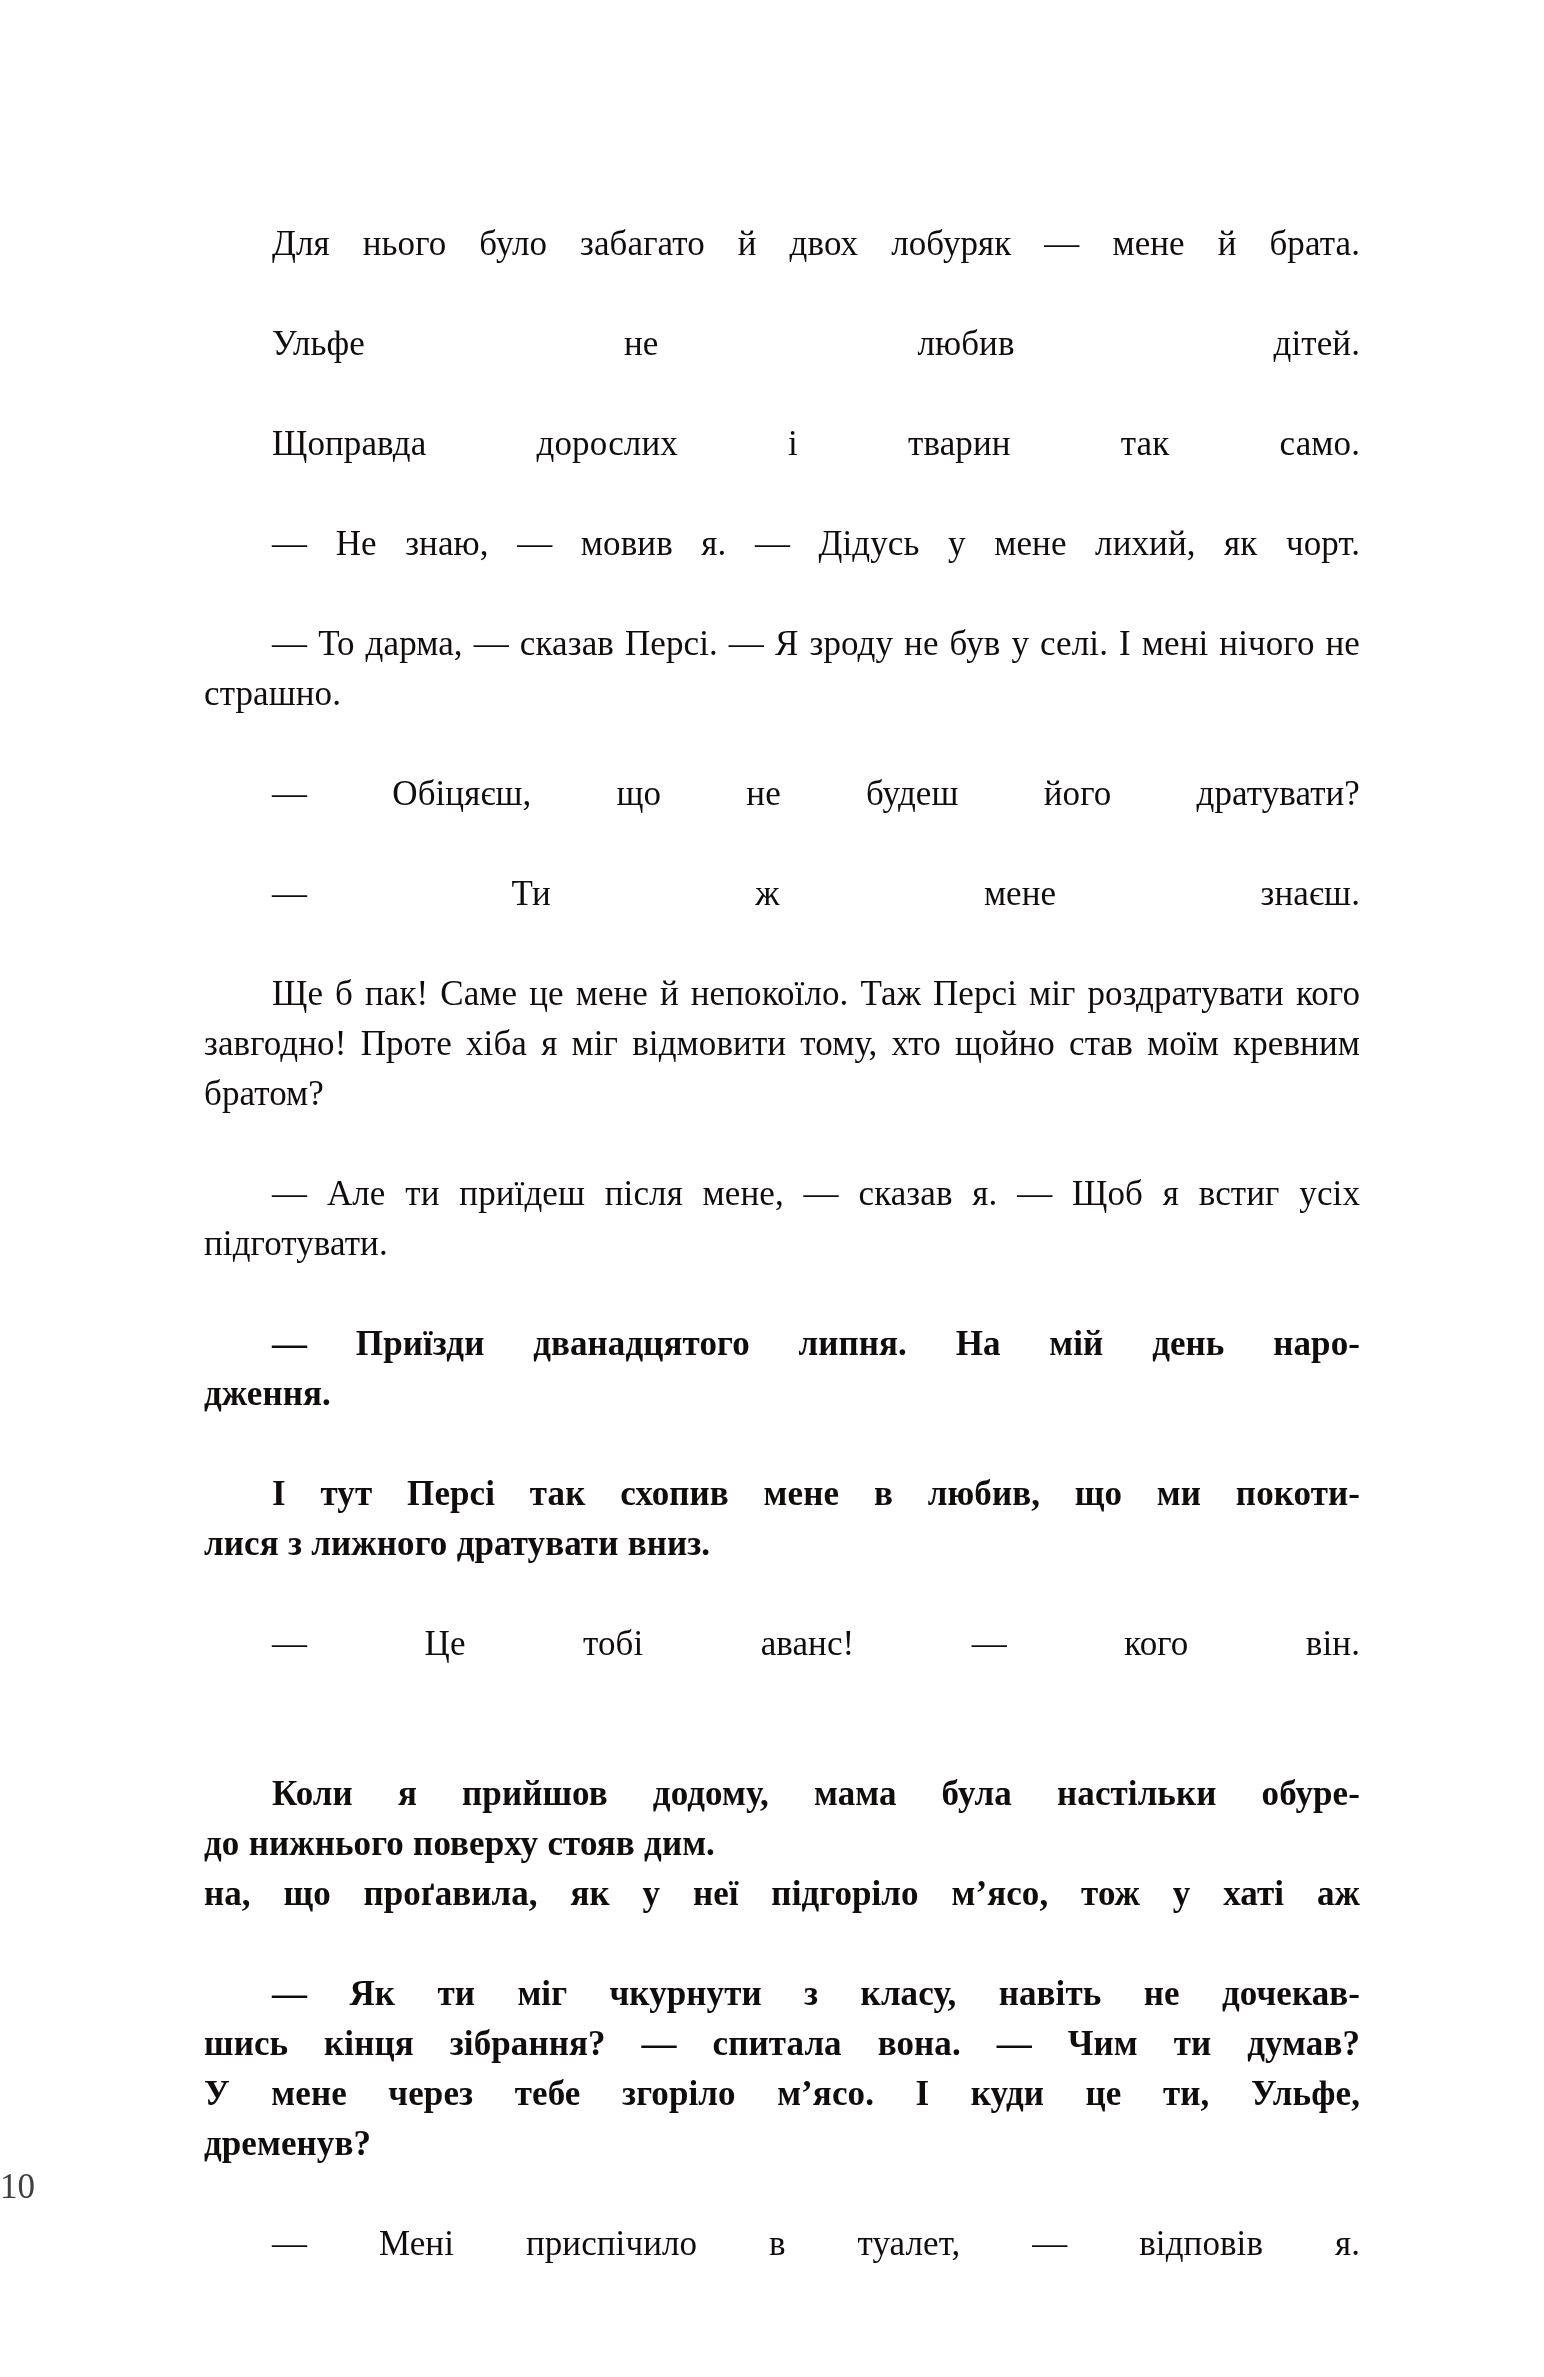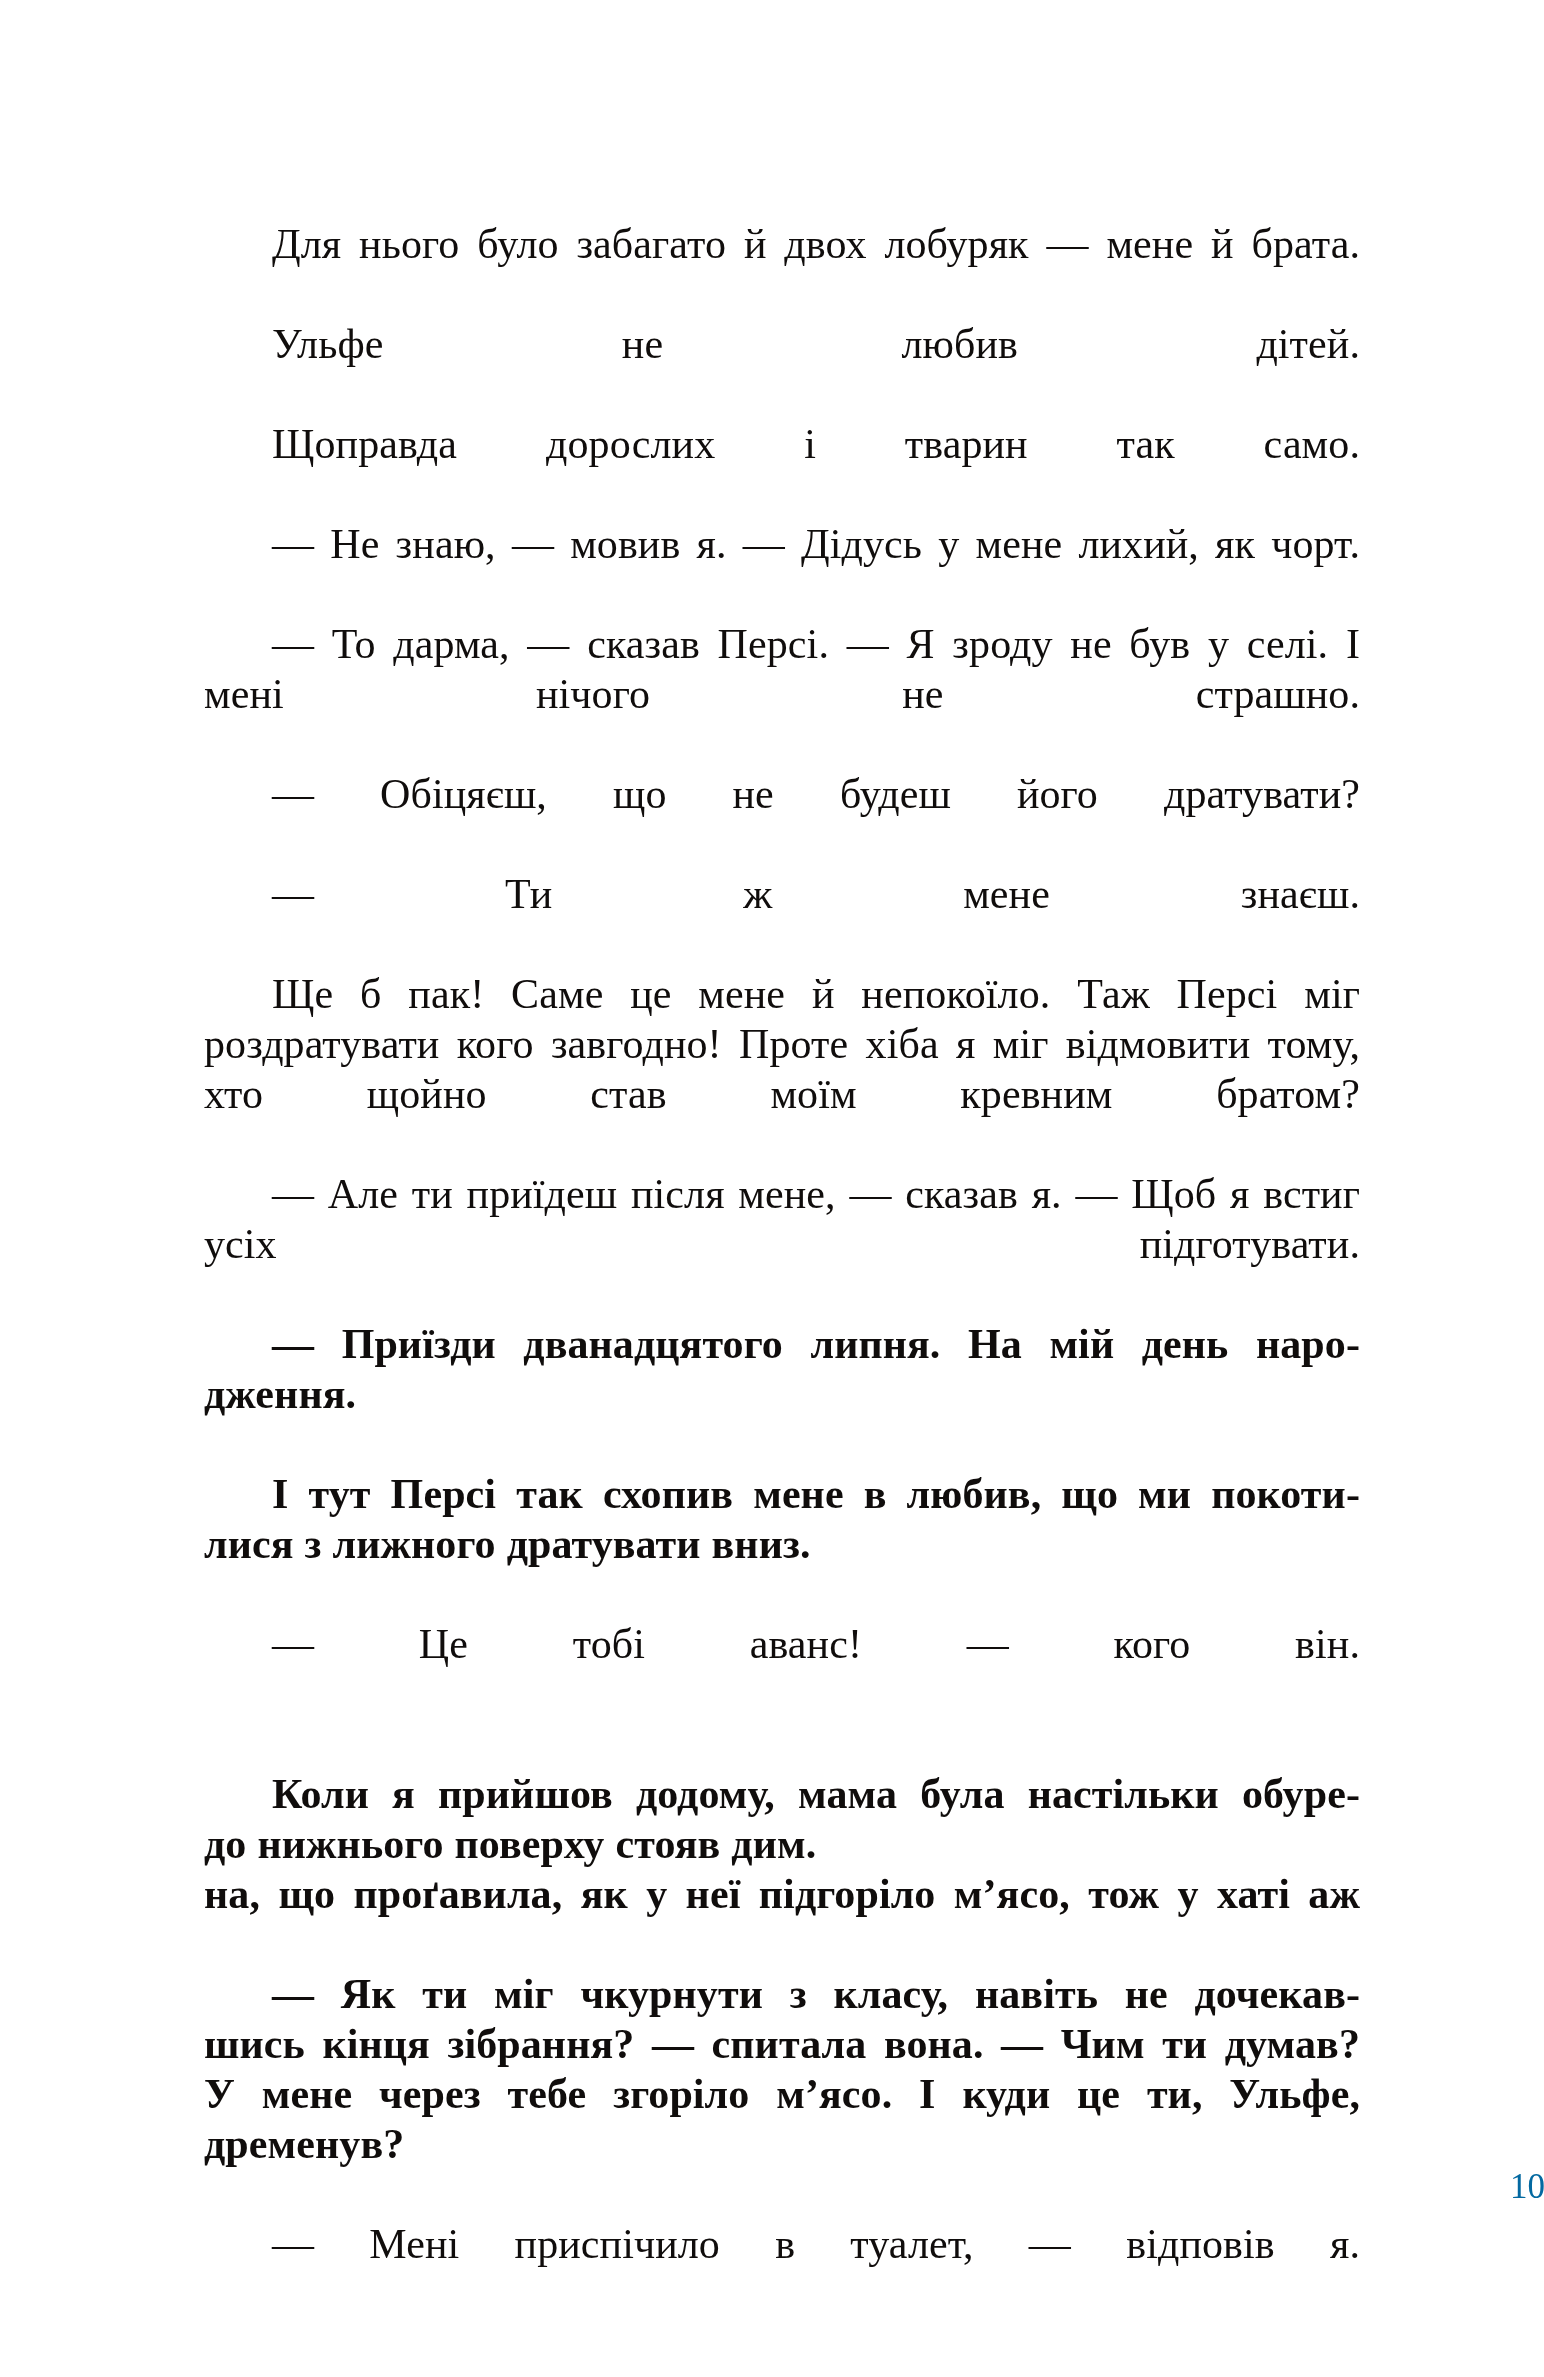--- a/index.html
+++ b/index.html
@@ -31,21 +31,21 @@
     left: 204px;
     top: 219px;
     width: 1156px;          
   }
 
   .para {
     margin: 0;
     text-align: justify;
     text-justify: inter-word;
     text-indent: 68px;
-    font-size: 42px;
+    font-size: 35px;
     line-height: 50px;
     letter-spacing: 0.1px;
     word-spacing: 0.4px;
     hyphens: manual;
   }
 
   
   .para::after { content: ""; display: inline-block; width: 100%; }
 
   
@@ -68,24 +68,24 @@
 
   
   .block-gap { height: 50px; }
 
   
   .folio {
     position: absolute;
     left: 0;
     right: 0;
     top: 2166px;
-    text-align: right;
+    text-align: left;
     font-size: 35px;
     line-height: 42px;
-    color: #0369a1;
+    color: #404040;
     font-family: "Liberation Serif", "DejaVu Serif", serif;
   }
 </style>
 </head>
 <body>
 
 <div class="page">
 
   <div class="textblock">
 

